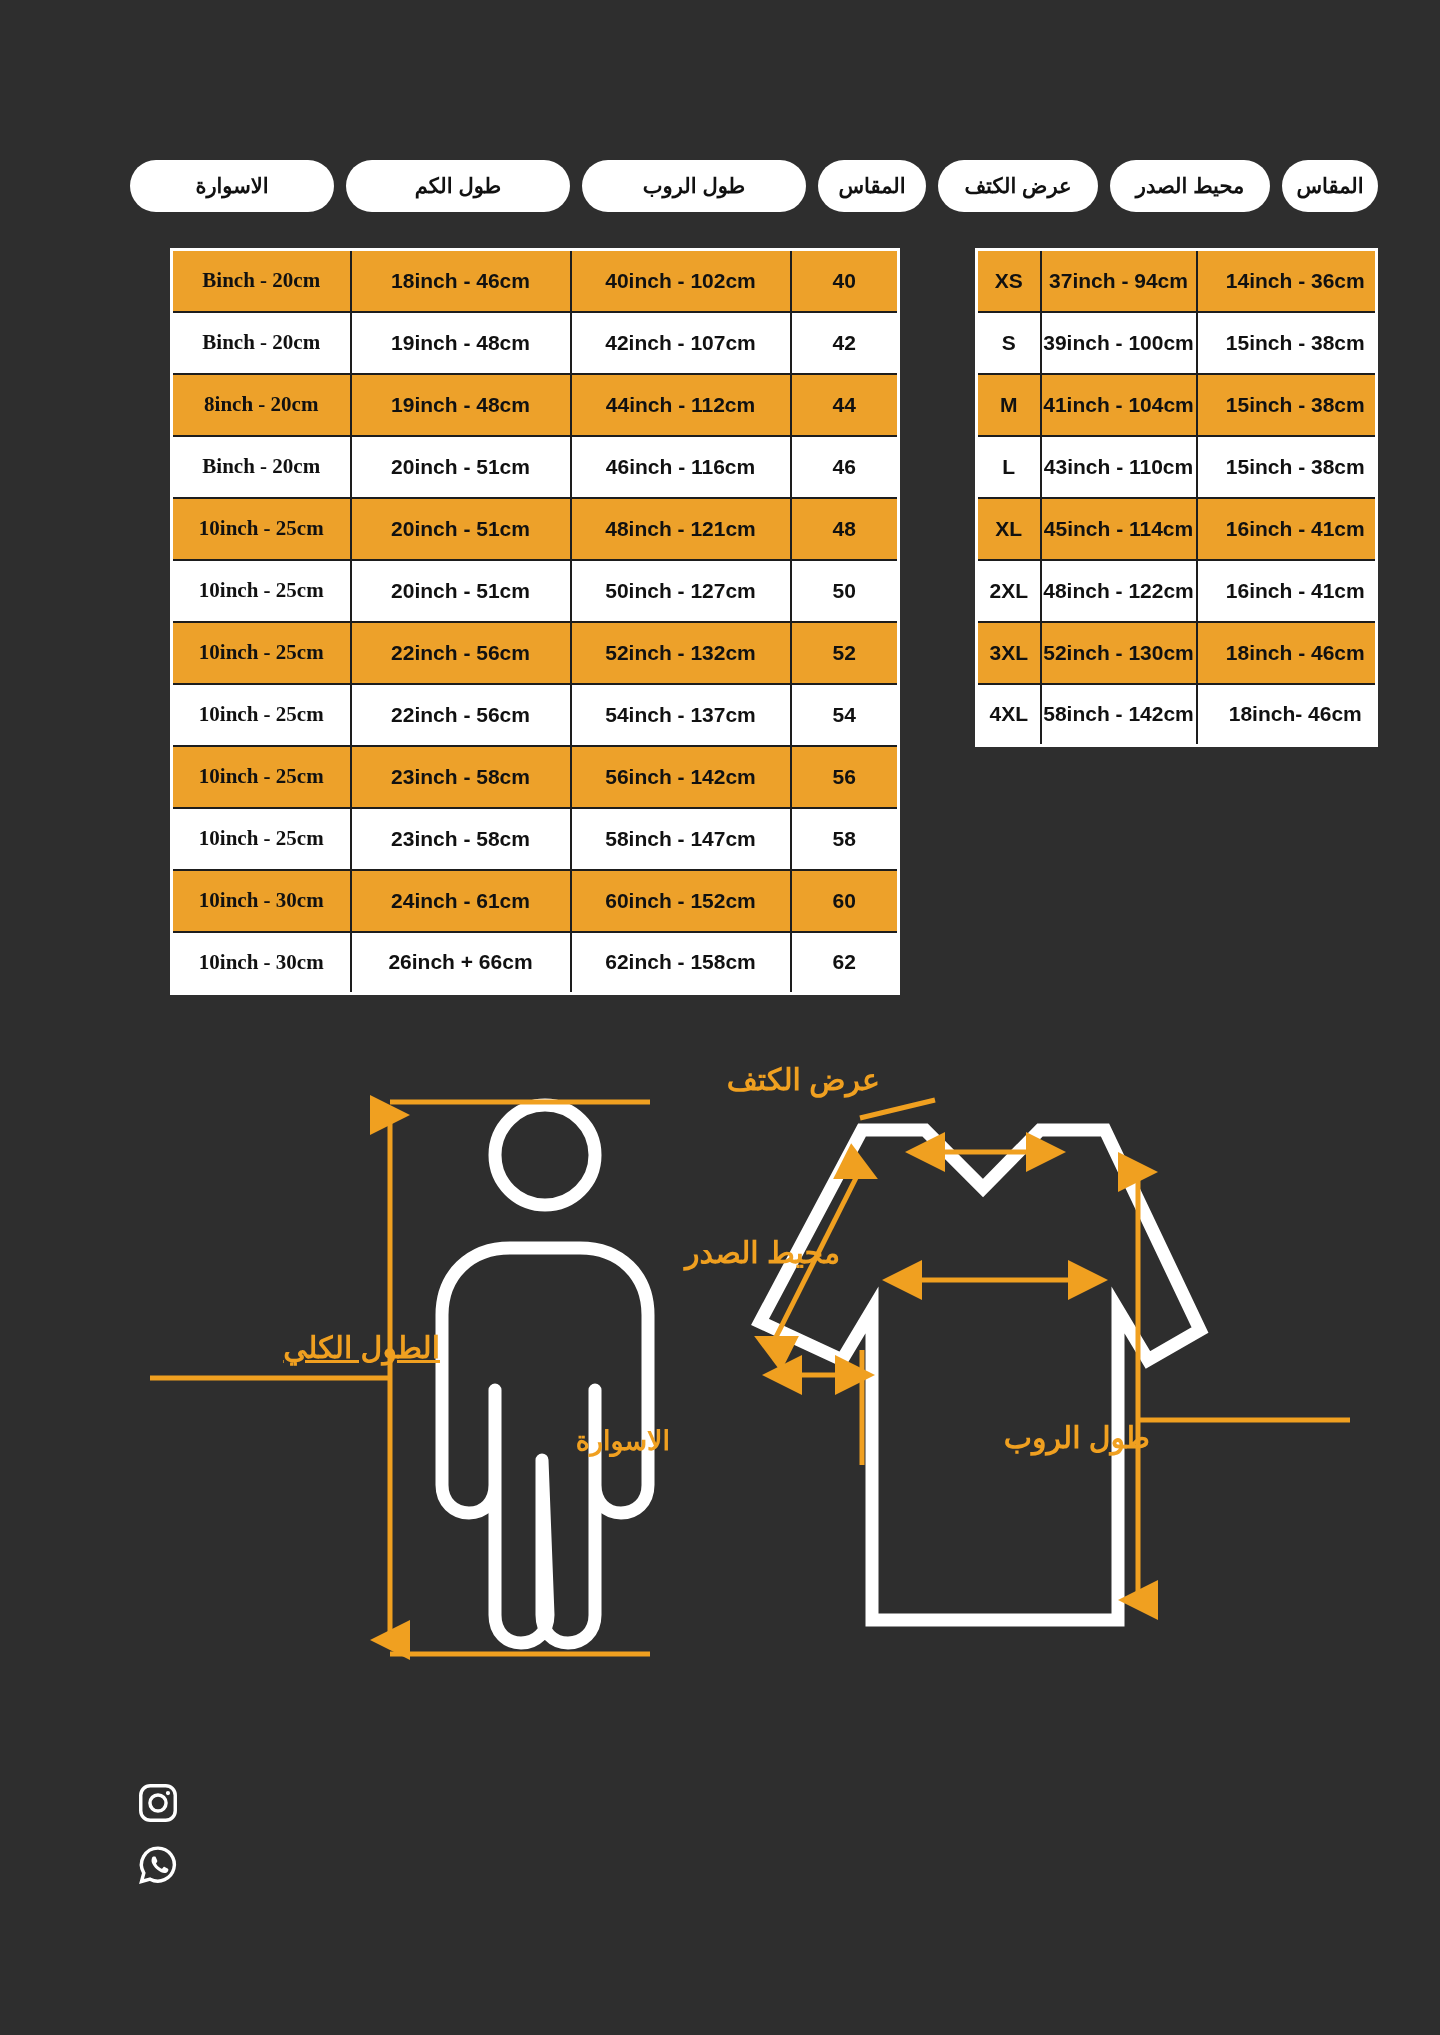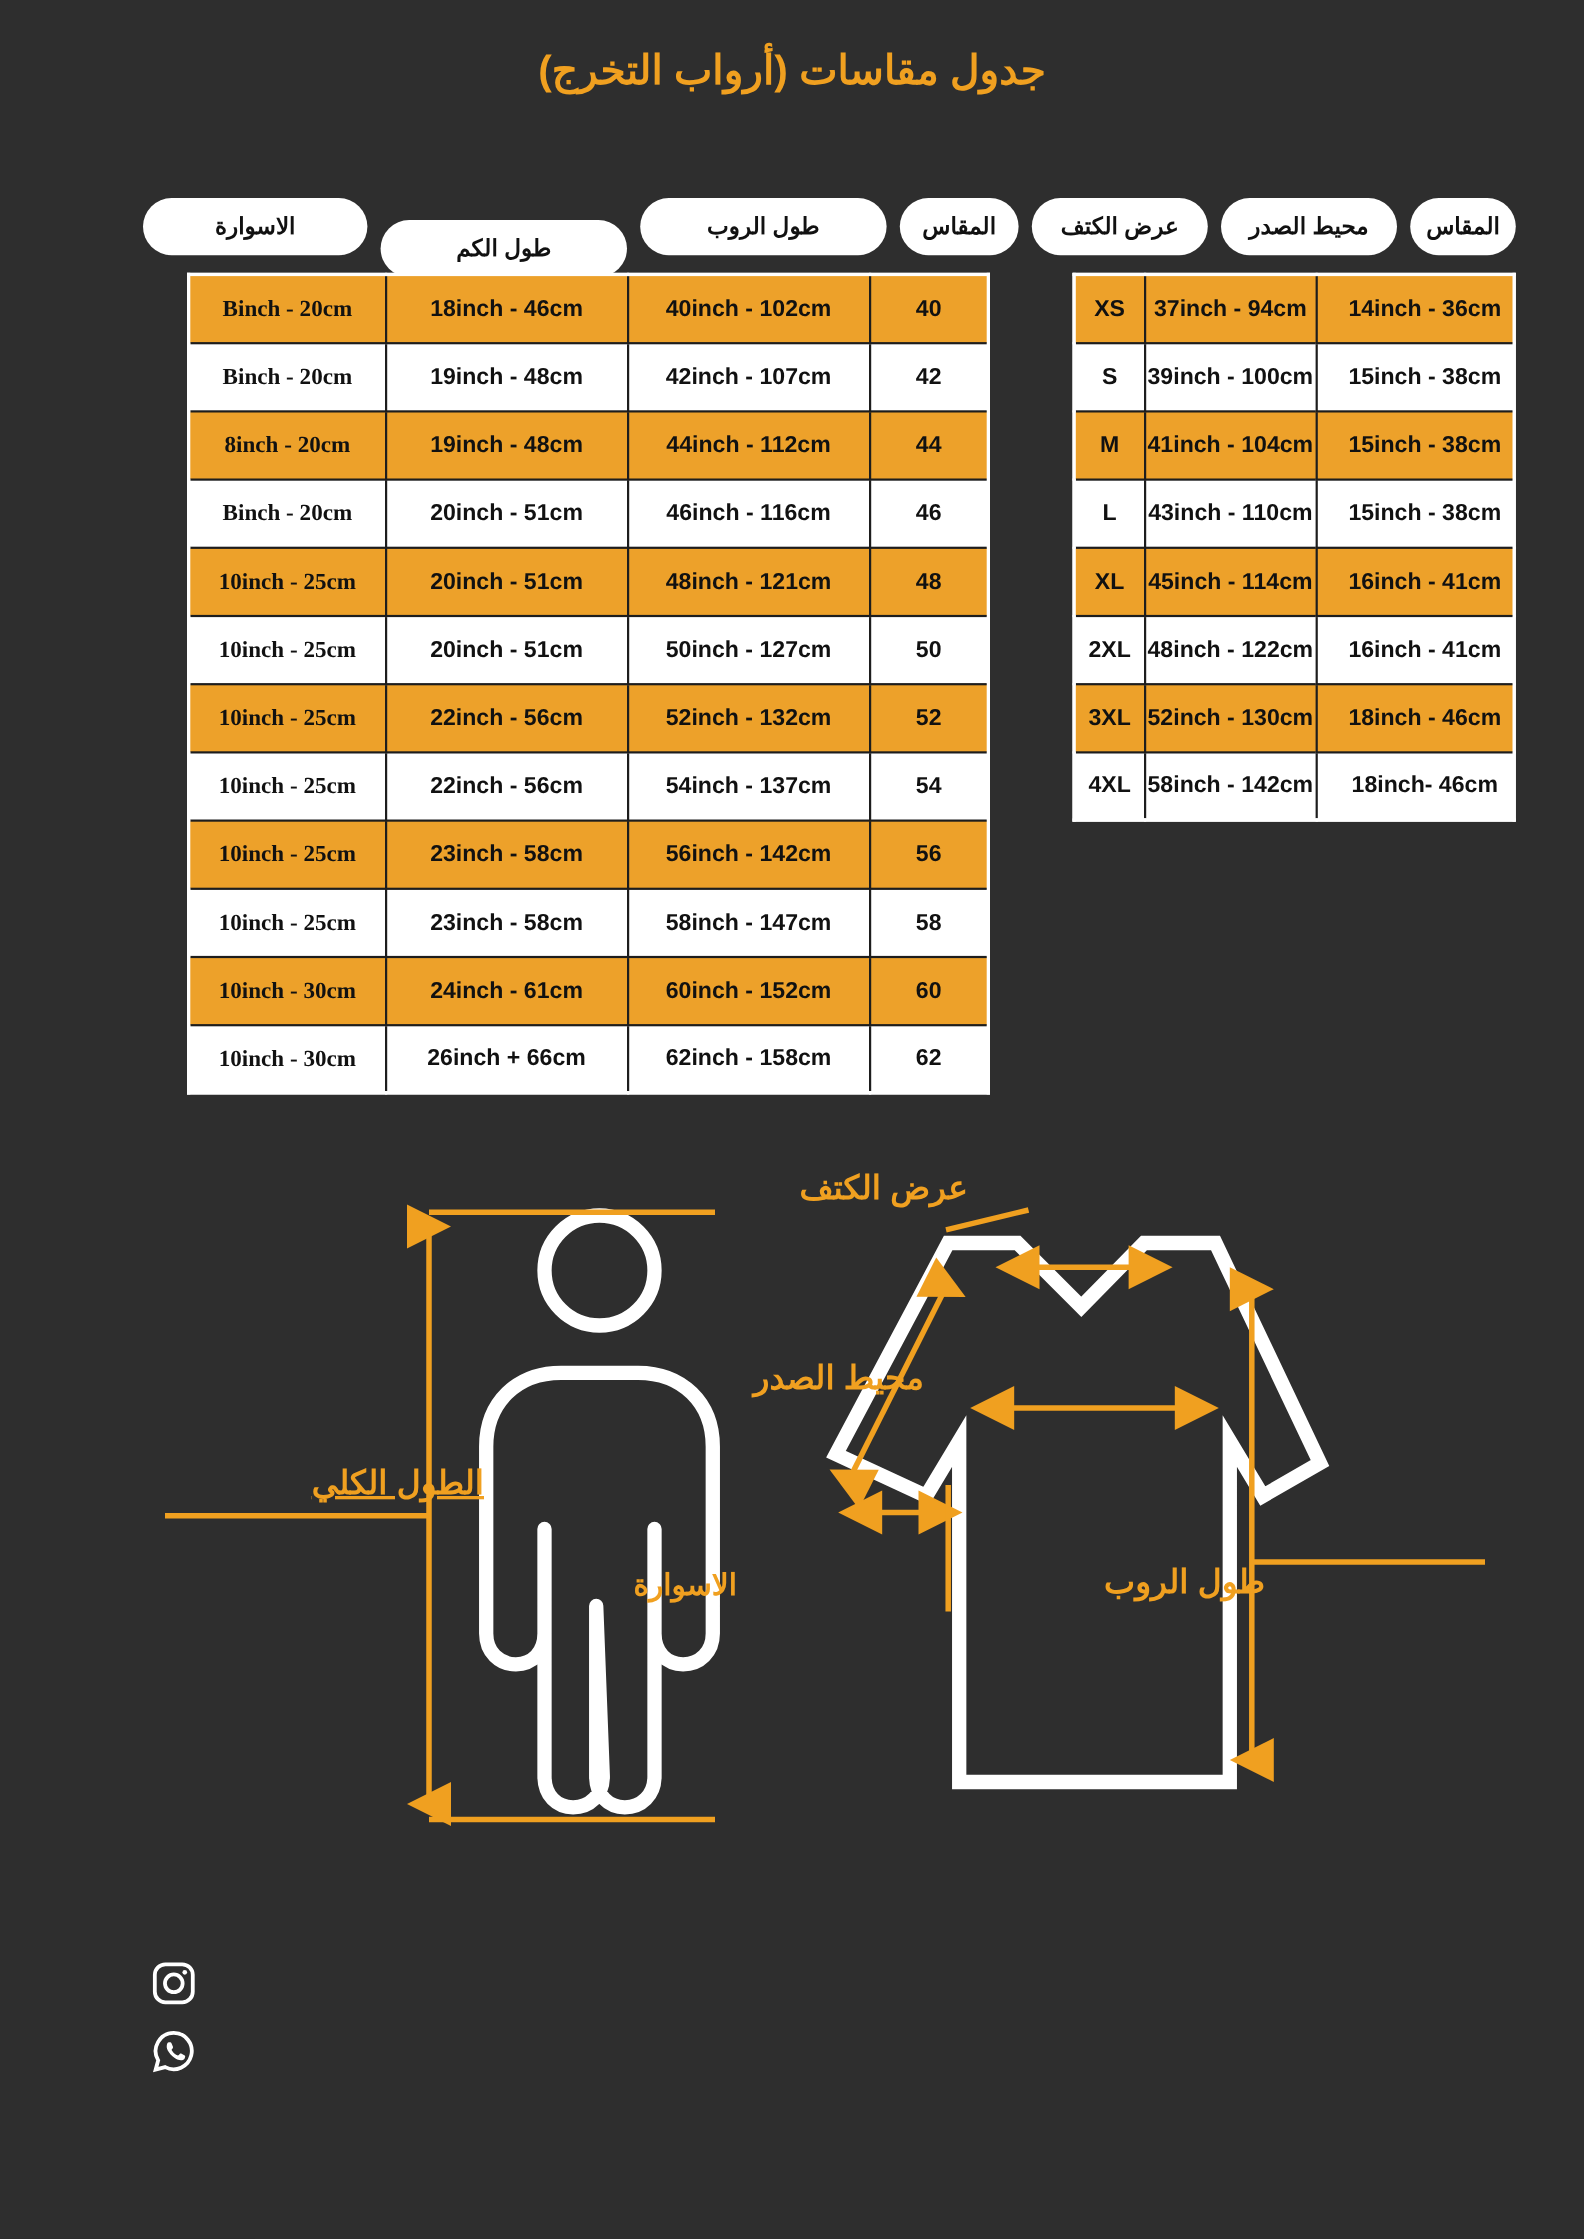--- a/index.html
+++ b/index.html
@@ -56,21 +56,21 @@
     font-size: 21px;
     font-weight: bold;
     box-sizing: border-box;
     padding: 0 10px;
   }
   .pill.w-size   { width: 96px; }
   .pill.w-chest  { width: 160px; }
   .pill.w-shoulder { width: 160px; }
   .pill.w-sizeL  { width: 108px; }
   .pill.w-robe   { width: 224px; }
-  .pill.w-sleeve { width: 224px; margin-top: 40px; }
+  .pill.w-sleeve { width: 224px; }
   .pill.w-cuff   { width: 204px; }
 
   
   .tbl {
     position: absolute;
     border: 3px solid #ffffff;
     border-collapse: collapse;
     background: #ffffff;
   }
   .tbl td {
@@ -131,21 +131,20 @@
     flex-direction: column;
     gap: 16px;
   }
   .social-icon { width: 46px; height: 46px; }
 </style>
 </head>
 <body>
 
 <div class="page">
 
-  <div class="title">جدول مقاسات (أرواب التخرج)</div>
 
   <div class="pill-row">
     <div class="pill w-size">المقاس</div>
     <div class="pill w-chest">محيط الصدر</div>
     <div class="pill w-shoulder">عرض الكتف</div>
     <div class="pill w-sizeL">المقاس</div>
     <div class="pill w-robe">طول الروب</div>
     <div class="pill w-sleeve">طول الكم</div>
     <div class="pill w-cuff">الاسوارة</div>
   </div>

